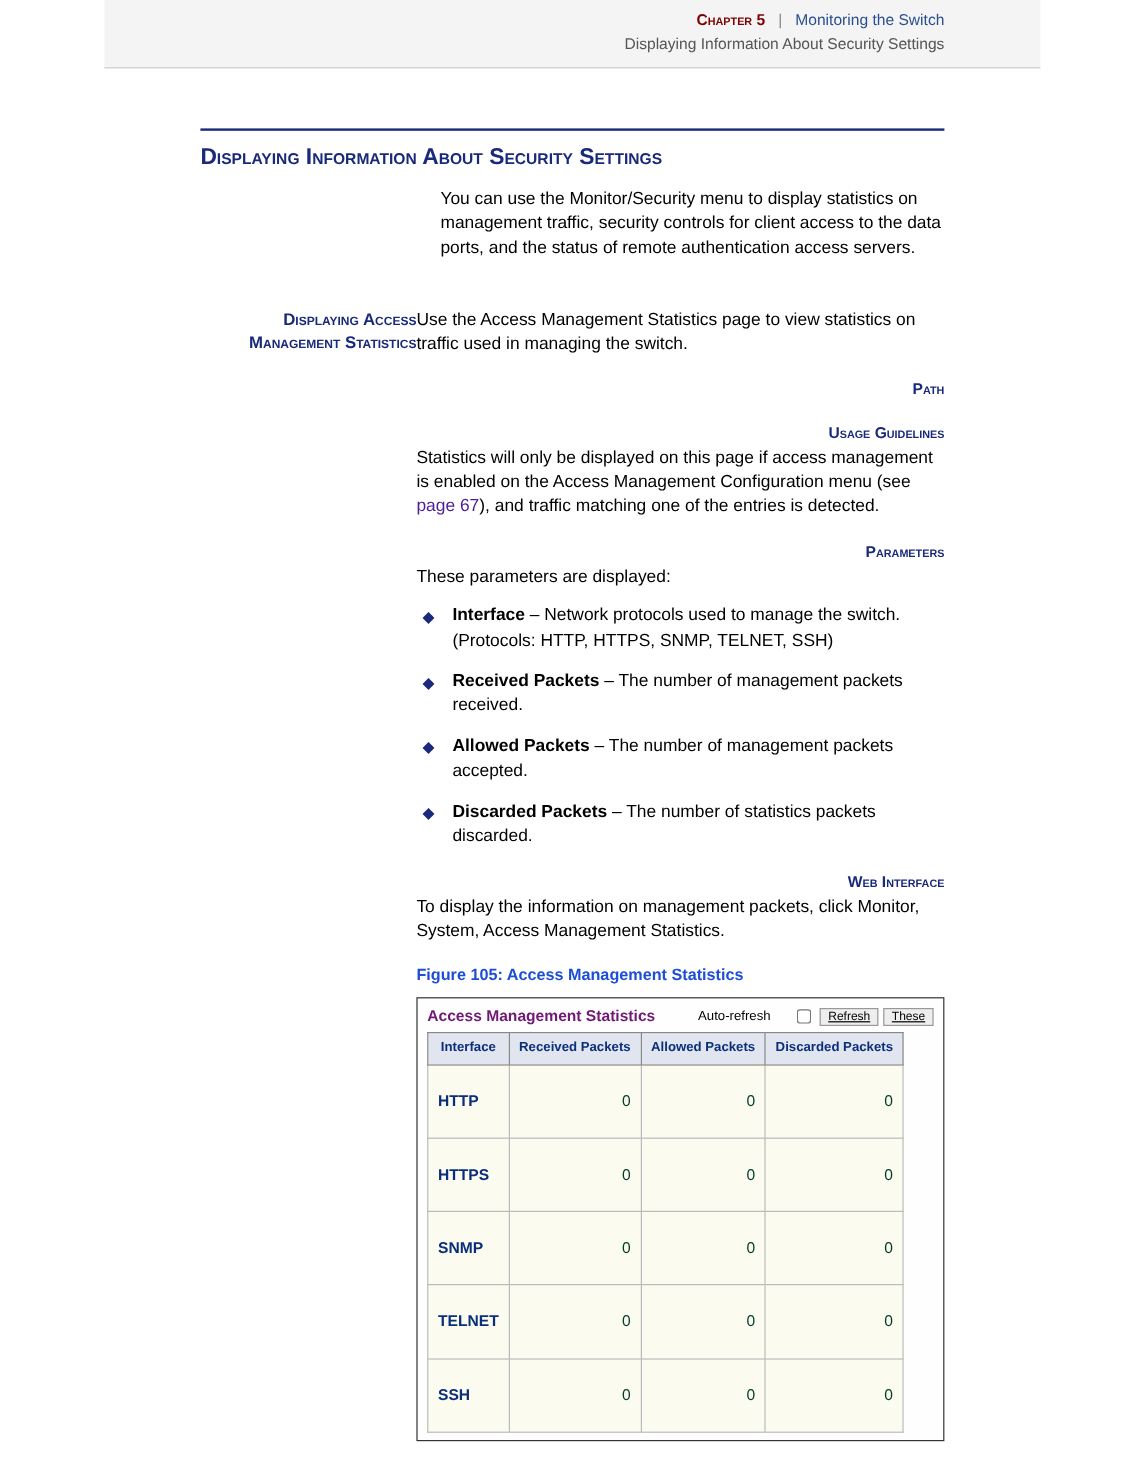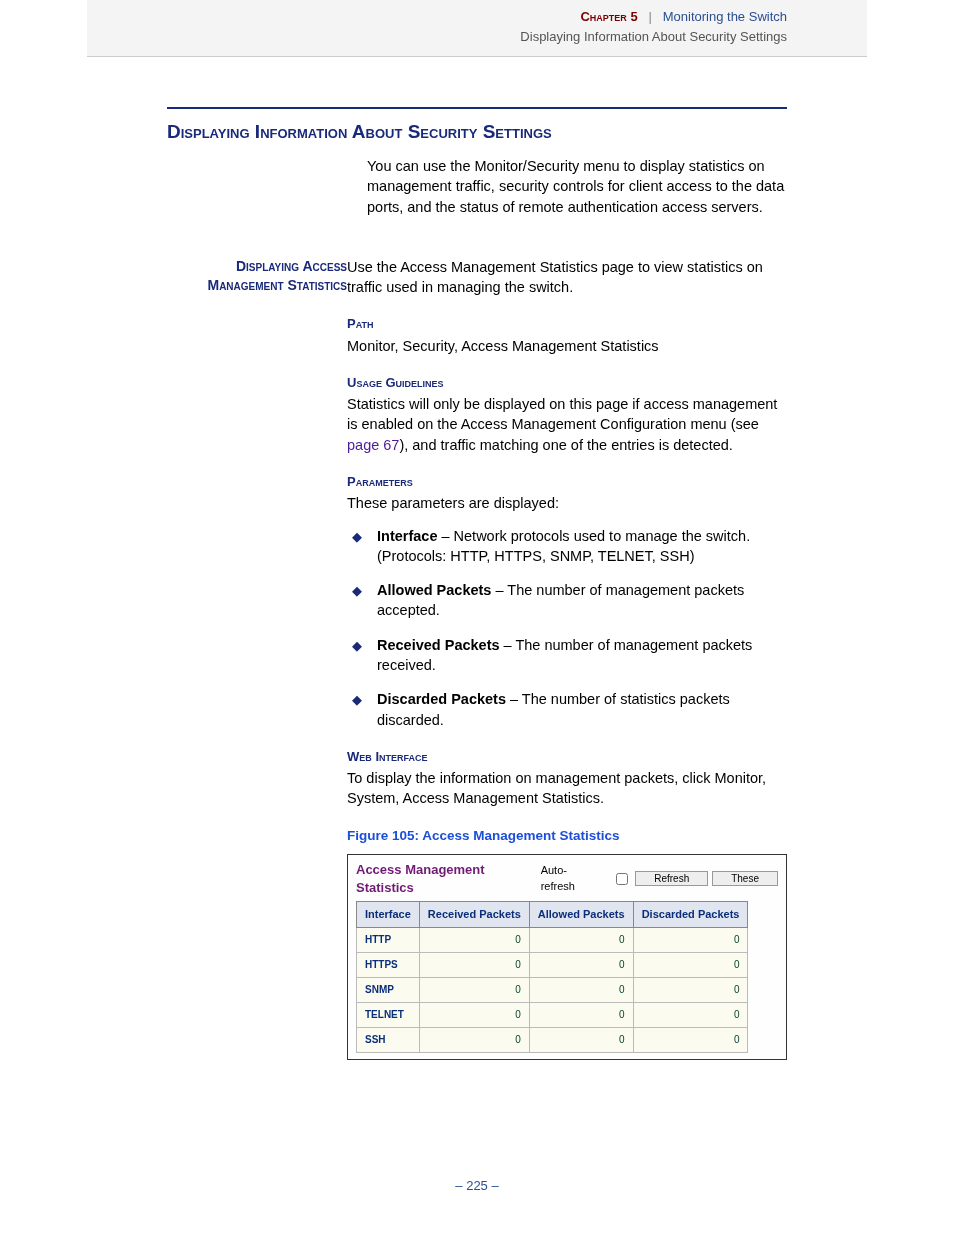--- a/index.html
+++ b/index.html
@@ -71,20 +71,21 @@
   }
   .intro-text {
     margin: 0 0 40px 200px;
   }
   .sub-label {
     font-variant: small-caps;
     font-weight: bold;
     color: #1a2a7a;
     font-size: 13px;
     margin: 18px 0 2px 0;
+    text-align: right;
   }
   p { margin: 0 0 12px 0; }
   .link { color: #4c1d95; }
   ul.params {
     list-style: none;
     padding: 0;
     margin: 10px 0;
   }
   ul.params li {
     position: relative;
@@ -128,43 +129,44 @@
     align-items: center;
     gap: 4px;
   }
   .fig-controls label { margin-right: 14px; }
   .fig-controls input[type=checkbox] {
     width: 12px; height: 12px;
     vertical-align: middle;
   }
   .fig-controls button {
     font-size: 10px;
-    padding: 1px 18px;
+    padding: 1px 6px;
     background: #eee;
     border: 1px solid #999;
     cursor: pointer;
+    text-decoration: underline;
   }
   table.stats {
     border-collapse: collapse;
     margin-bottom: 6px;
   }
   table.stats th {
     background: #e0e5ef;
     color: #0a2e7a;
     font-weight: bold;
     font-size: 11px;
     border: 1px solid #888;
     padding: 5px 8px;
     text-align: center;
   }
   table.stats td {
     background: #fbfbef;
     border: 1px solid #bbb;
-    padding: 5px 8px;
-    font-size: 10px;
+    padding: 21px 8px;
+    font-size: 13px;
   }
   table.stats td.proto {
     color: #0a2e7a;
     font-weight: bold;
     text-align: left;
   }
   table.stats td.num {
     color: #003e2a;
     text-align: right;
   }
@@ -197,34 +199,33 @@
     <p class="intro-text">You can use the Monitor/Security menu to display statistics on management traffic, security controls for client access to the data ports, and the status of remote authentication access servers.</p>
 
     <div class="body-area">
       <div class="side-col">
         <p class="side-heading">Displaying Access Management Statistics</p>
       </div>
       <div class="main-col">
         <p>Use the Access Management Statistics page to view statistics on traffic used in managing the switch.</p>
 
         <div class="sub-label">Path</div>
-        <p>Monitor, Security, Access Management Statistics</p>
 
         <div class="sub-label">Usage Guidelines</div>
         <p>
           <span>Statistics will only be displayed on this page if access management is enabled on the Access Management Configuration menu (see </span><span class="link">page 67</span><span>), and traffic matching one of the entries is detected.</span>
         </p>
 
         <div class="sub-label">Parameters</div>
         <p>These parameters are displayed:</p>
 
         <ul class="params">
           <li><b>Interface</b><span> – Network protocols used to manage the switch. (Protocols: HTTP, HTTPS, SNMP, TELNET, SSH)</span></li>
+          <li><b>Received Packets</b><span> – The number of management packets received.</span></li>
           <li><b>Allowed Packets</b><span> – The number of management packets accepted.</span></li>
-          <li><b>Received Packets</b><span> – The number of management packets received.</span></li>
           <li><b>Discarded Packets</b><span> – The number of statistics packets discarded.</span></li>
         </ul>
 
         <div class="sub-label">Web Interface</div>
         <p>To display the information on management packets, click Monitor, System, Access Management Statistics.</p>
 
         <div class="figure-caption">Figure 105:  Access Management Statistics</div>
 
         <div class="figure-box">
           <div class="fig-header">
@@ -277,14 +278,13 @@
                 <td class="num">0</td>
               </tr>
             </tbody>
           </table>
         </div>
 
       </div>
     </div>
   </div>
 
-  <div class="footer">–  225  –</div>
 </div>
 
 </body></html>

